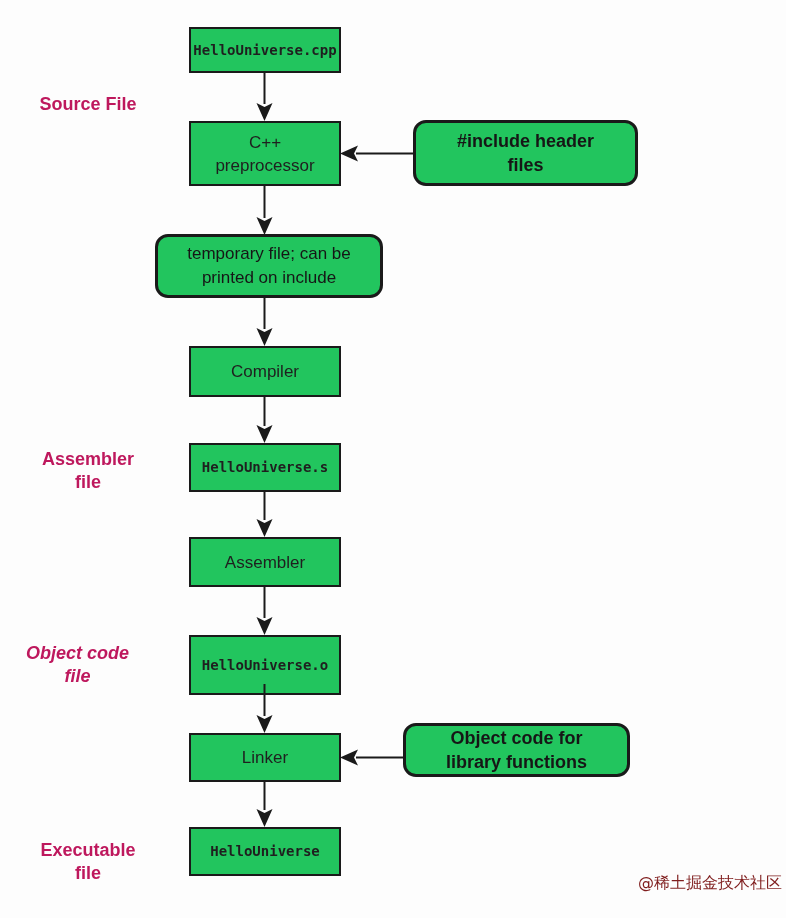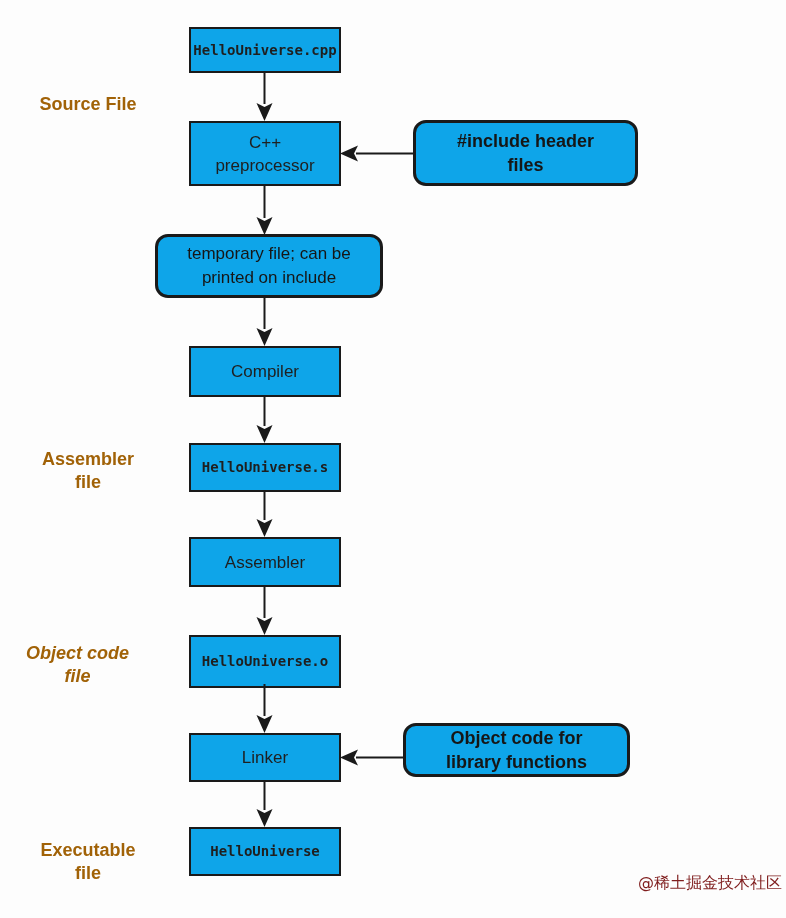--- a/index.html
+++ b/index.html
@@ -7,21 +7,21 @@
     position: relative;
     width: 786px;
     height: 918px;
     background: #fdfdfd;
     font-family: "Liberation Sans", sans-serif;
     overflow: hidden;
   }
   .box {
     position: absolute;
     border: 2px solid #1a1a1a;
-    background: #0ea5e9;
+    background: #22c55e;
     display: flex;
     align-items: center;
     justify-content: center;
     text-align: center;
     font-size: 17px;
     line-height: 23px;
     color: #1f1f1f;
     white-space: pre-line;
     box-sizing: border-box;
   }
@@ -37,21 +37,21 @@
     font-size: 18px;
     line-height: 24px;
     color: #161616;
     border-radius: 13px;
   }
   .stage-label {
     position: absolute;
     font-weight: bold;
     font-size: 18px;
     line-height: 23px;
-    color: #a16207;
+    color: #be185d;
     text-align: center;
     white-space: pre-line;
   }
   .arr { position: absolute; }
   .arr line { stroke: #1a1a1a; stroke-width: 2; }
   .arr polygon { fill: #1a1a1a; }
   .watermark {
     position: absolute;
     left: 610px;
     top: 873px;
@@ -82,21 +82,21 @@
 
   <div class="box thick" style="left:155px; top:234px; width:228px; height:64px; font-weight:normal; font-size:17px; line-height:24px;">temporary file; can be
 printed on include</div>
 
   <div class="box" style="left:189px; top:346px; width:152px; height:51px;">Compiler</div>
 
   <div class="box mono" style="left:189px; top:443px; width:152px; height:49px;">HelloUniverse.s</div>
 
   <div class="box" style="left:189px; top:537px; width:152px; height:50px;">Assembler</div>
 
-  <div class="box mono" style="left:189px; top:635px; width:152px; height:53px;">HelloUniverse.o</div>
+  <div class="box mono" style="left:189px; top:635px; width:152px; height:60px;">HelloUniverse.o</div>
 
   <div class="box mono" style="left:189px; top:827px; width:152px; height:49px;">HelloUniverse</div>
 
   <div class="box" style="left:189px; top:733px; width:152px; height:49px;">Linker</div>
 
   <div class="box thick" style="left:413px; top:120px; width:225px; height:66px;">#include header
 files</div>
 
   <div class="box thick" style="left:403px; top:723px; width:227px; height:54px;">Object code for
 library functions</div>

